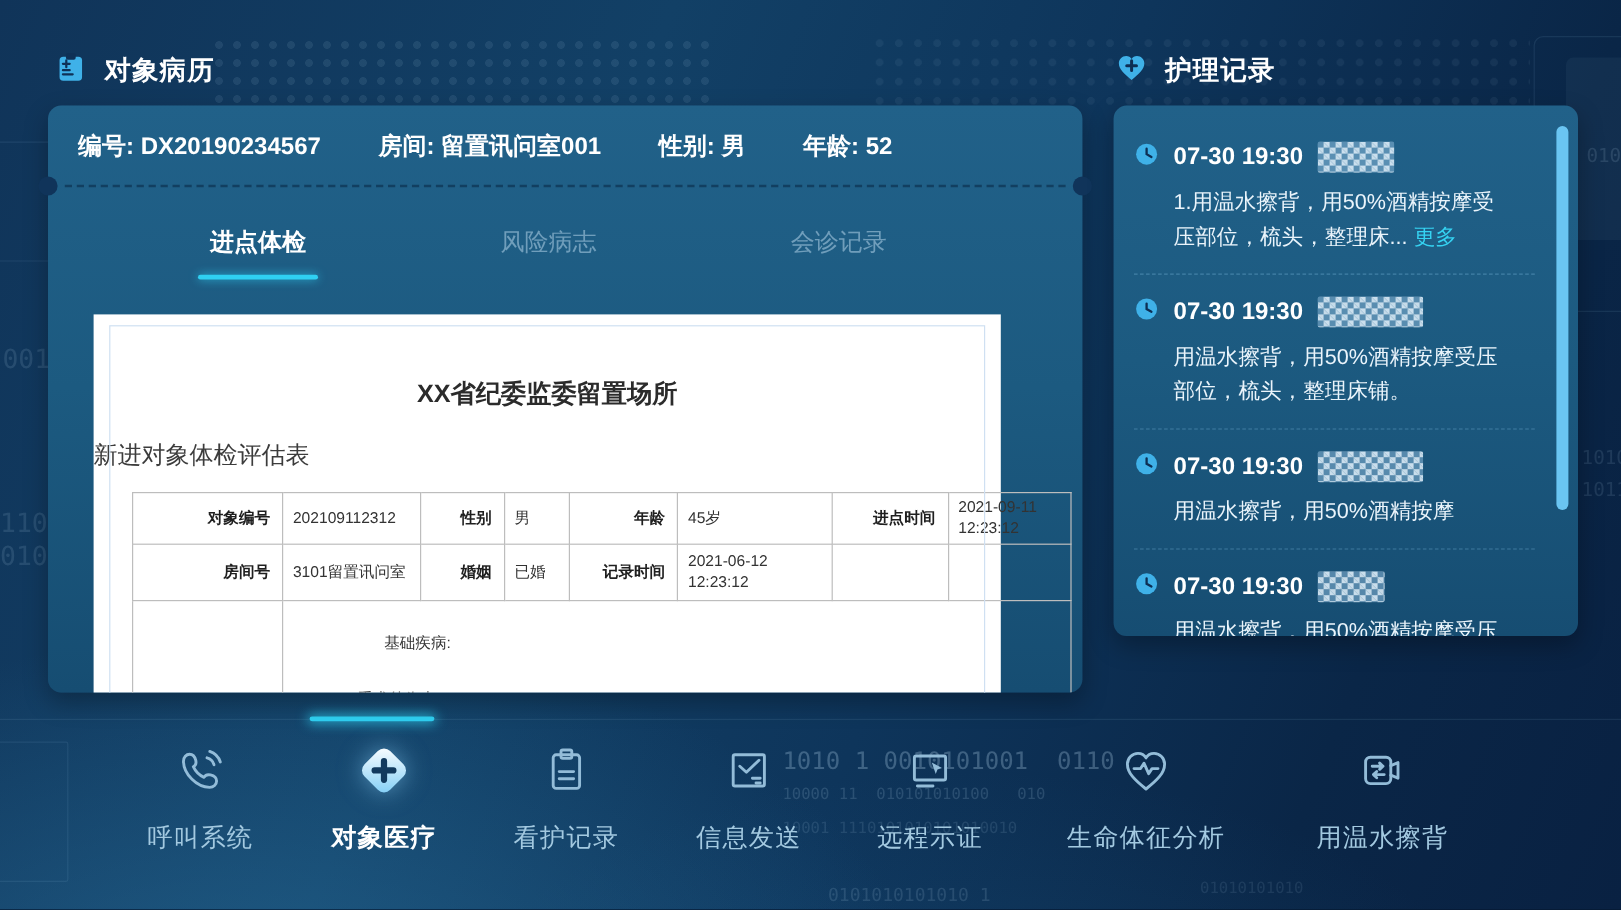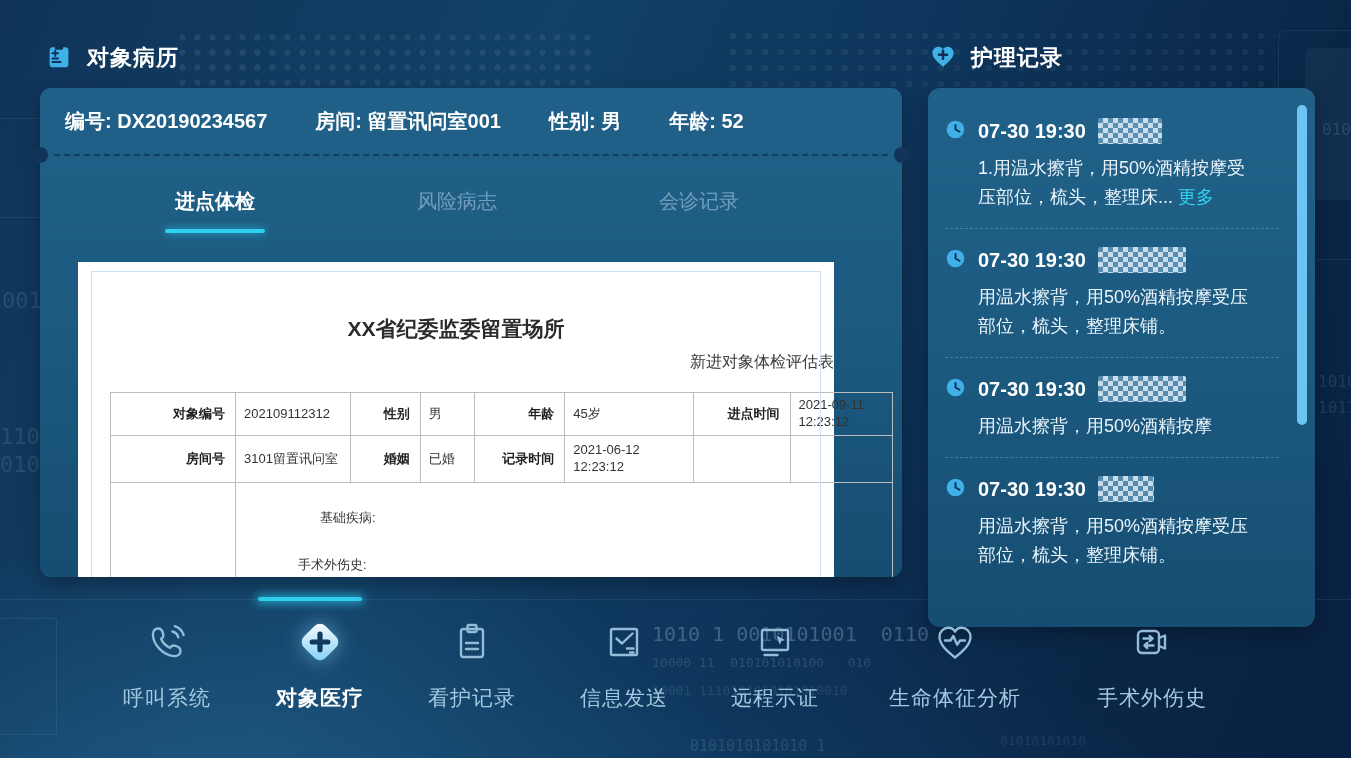--- a/index.html
+++ b/index.html
@@ -31,38 +31,38 @@
   .sec-title{position:absolute;display:flex;align-items:center;gap:13px;}
   .sec-title .txt{font-size:22px;font-weight:700;letter-spacing:1px;}
   .t-left{left:44px;top:41px;}
   .t-right{left:928px;top:41px;}
 
   
   .panel{position:absolute;border-radius:11px;overflow:hidden;
     background:linear-gradient(180deg,#216189 0%,#1c5a80 48%,#164d72 100%);
     box-shadow:0 8px 20px rgba(0,0,0,.28);}
   .panel-left{left:40px;top:88px;width:862px;height:489px;}
-  .panel-right{left:928px;top:88px;width:387px;height:539px;border-radius:12px;}
+  .panel-right{left:928px;top:88px;width:387px;height:442px;}
   .notch{position:absolute;width:16px;height:16px;border-radius:50%;background:#10345a;}
 
   
   .rec-header{position:absolute;left:0;top:0;right:0;height:66px;display:flex;align-items:center;
     padding-left:25px;gap:48px;font-size:20px;font-weight:700;color:#fff;}
   .dash-sep{position:absolute;left:14px;right:14px;top:66px;border-top:2px dashed rgba(8,36,66,.55);}
   .tabs{position:absolute;left:75px;top:84px;display:flex;gap:42px;}
   .tab{width:200px;text-align:center;font-size:20px;color:rgba(200,228,246,.48);padding-top:16px;cursor:pointer;}
   .tab.active{color:#fff;font-weight:700;}
   .tab .ul{width:100px;height:4px;border-radius:2px;margin:14px auto 0;background:transparent;}
   .tab.active .ul{background:#2fd0f2;box-shadow:0 0 8px rgba(47,208,242,.8);}
 
   
   .doc{position:absolute;left:38px;top:174px;width:756px;height:420px;background:#ffffff;color:#333;}
   .doc-frame{position:absolute;left:13px;right:13px;top:9px;bottom:-12px;border:1px solid #cfe0f2;}
   .doc-org{margin-top:52px;text-align:center;font-size:21px;font-weight:700;color:#2b2b2b;line-height:30px;}
-  .doc-sub{margin-top:6px;text-align:right;font-size:16px;color:#3c3c3c;line-height:24px;}
+  .doc-sub{margin-top:24px;text-align:left;font-size:20px;color:#3c3c3c;line-height:24px;}
   table.form{border-collapse:collapse;margin:18px 0 0 32px;width:783px;table-layout:fixed;font-size:13px;}
   table.form td{border:1px solid #bdbdbd;color:#333;line-height:1.3;}
   table.form td.lbl{font-weight:700;color:#1f1f1f;text-align:right;padding-right:10px;}
   table.form td.val{text-align:left;padding-left:8px;}
   tr.r1 td{height:40px;}
   tr.r2 td{height:44px;}
   tr.r3 td{height:170px;vertical-align:top;}
   .hist1{margin:26px 0 0 83px;}
   .hist2{margin:30px 0 0 61px;}
 
@@ -349,17 +349,17 @@
 
     <div class="nav-item" style="left:1140px;">
       <div class="nav-icon">
         <svg viewBox="0 0 48 48" width="48" height="48" fill="none" stroke="#93bcd8" stroke-width="2.4" stroke-linecap="round" stroke-linejoin="round">
           <rect x="10" y="13" width="21" height="22" rx="4"></rect>
           <path d="M31 20l6-2.5v13L31 28"></path>
           <path d="M15.5 20.5h9m-2.8-2.6l2.8 2.6-2.8 2.6"></path>
           <path d="M25.5 27.5h-9m2.8-2.6l-2.8 2.6 2.8 2.6"></path>
         </svg>
       </div>
-      <div class="nav-label">手术外伤史</div>
+      <div class="nav-label">用温水擦背</div>
     </div>
 
   </div>
 </div>
 
 </body></html>

